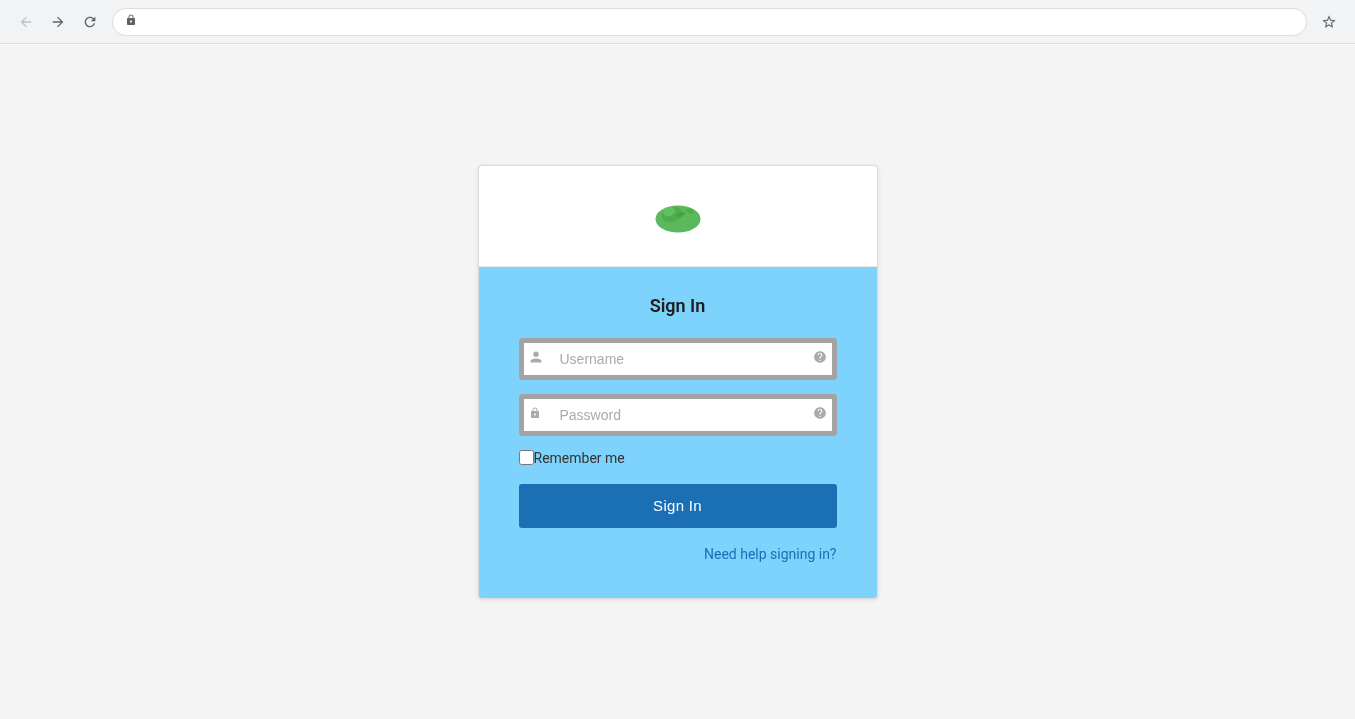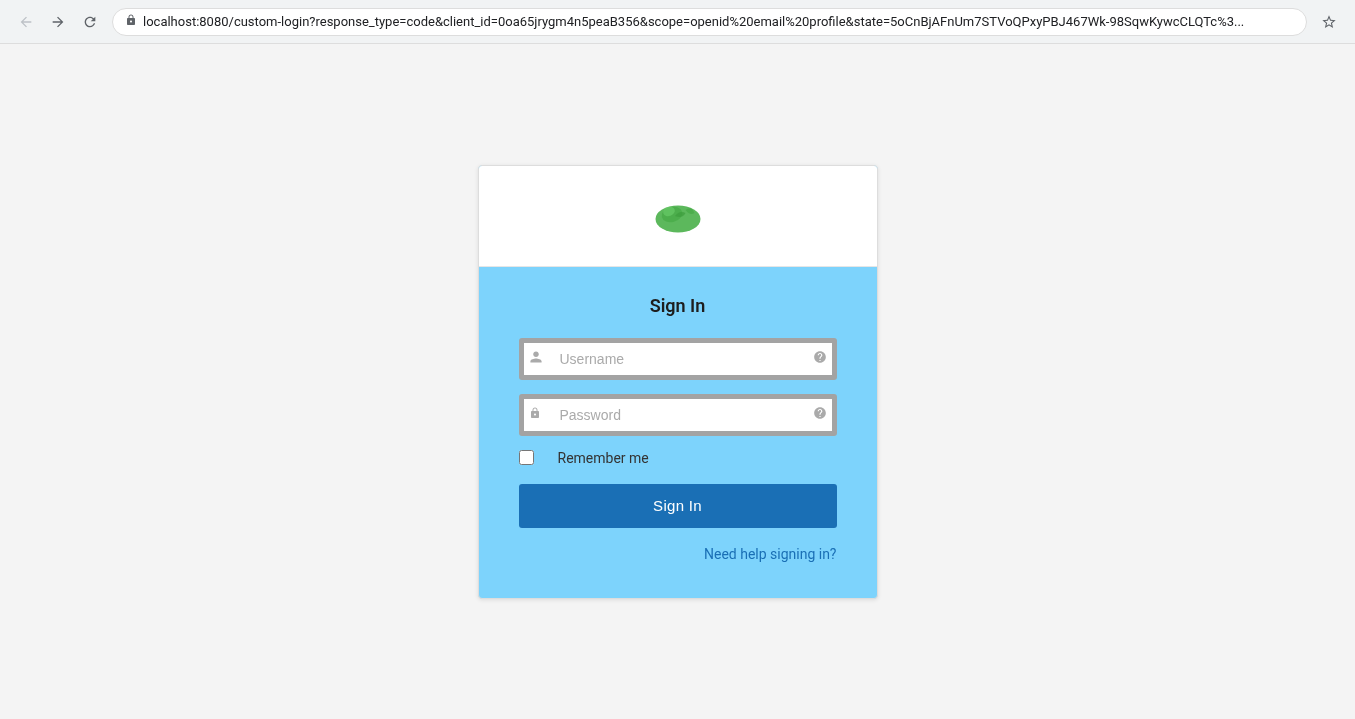--- a/index.html
+++ b/index.html
@@ -189,21 +189,21 @@
       top: 50%;
       transform: translateY(-50%);
       color: #aaa;
       font-size: 15px;
       cursor: pointer;
     }
 
     .remember-row {
       display: flex;
       align-items: center;
-      gap: 24px;
+      gap: 0;
       margin-bottom: 18px;
     }
 
     .remember-checkbox {
       width: 15px;
       height: 15px;
       border: 1px solid #888;
       cursor: pointer;
       accent-color: #1662b0;
     }
@@ -276,21 +276,20 @@
         <path d="M17.65 6.35C16.2 4.9 14.21 4 12 4c-4.42 0-7.99 3.58-7.99 8s3.57 8 7.99 8c3.73 0 6.84-2.55 7.73-6h-2.08c-.82 2.33-3.04 4-5.65 4-3.31 0-6-2.69-6-6s2.69-6 6-6c1.66 0 3.14.69 4.22 1.78L13 11h7V4l-2.35 2.35z"></path>
       </svg>
     </button>
   </div>
   <div class="address-bar">
     <span class="lock-icon">
       <svg width="12" height="14" viewBox="0 0 24 24" fill="#5f6368">
         <path d="M18 8h-1V6c0-2.76-2.24-5-5-5S7 3.24 7 6v2H6c-1.1 0-2 .9-2 2v10c0 1.1.9 2 2 2h12c1.1 0 2-.9 2-2V10c0-1.1-.9-2-2-2zm-6 9c-1.1 0-2-.9-2-2s.9-2 2-2 2 .9 2 2-.9 2-2 2zm3.1-9H8.9V6c0-1.71 1.39-3.1 3.1-3.1 1.71 0 3.1 1.39 3.1 3.1v2z"></path>
       </svg>
     </span>
-    <span class="url-text">localhost:8080/custom-login?response_type=code&amp;client_id=0oa65jrygm4n5peaB356&amp;scope=openid%20email%20profile&amp;state=5oCnBjAFnUm7STVoQPxyPBJ467Wk-98SqwKywcCLQTc%3...</span>
   </div>
   <button class="star-btn">
     <svg width="16" height="16" viewBox="0 0 24 24" fill="#5f6368">
       <path d="M22 9.24l-7.19-.62L12 2 9.19 8.63 2 9.24l5.46 4.73L5.82 21 12 17.27 18.18 21l-1.63-7.03L22 9.24zM12 15.4l-3.76 2.27 1-4.28-3.32-2.88 4.38-.38L12 6.1l1.71 4.04 4.38.38-3.32 2.88 1 4.28L12 15.4z"></path>
     </svg>
   </button>
 </div>
 
 <div class="page-content">
   <div class="login-card">

